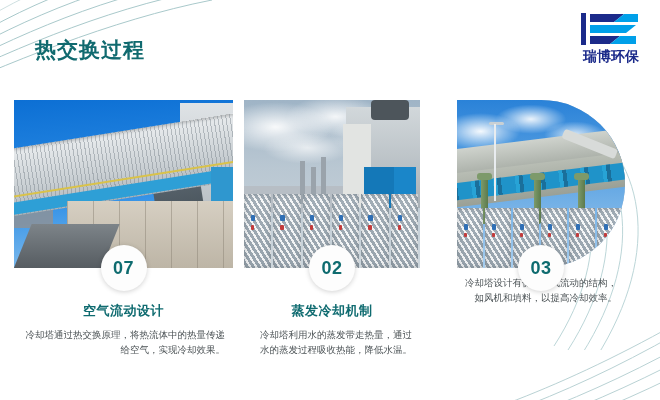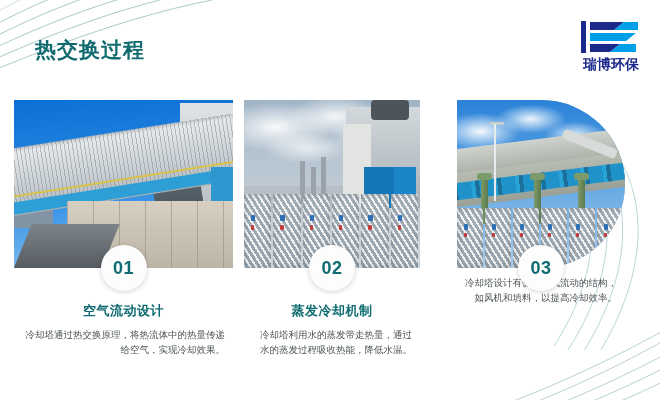--- a/index.html
+++ b/index.html
@@ -16,21 +16,21 @@
   .deco-tl{left:-70px;top:-46px;width:320px;height:140px;}
   .deco-br{right:-40px;bottom:-50px;width:300px;height:150px;}
   .deco-r{right:-60px;top:120px;width:200px;height:230px;}
 
   
   .page-title{
     position:absolute;left:35px;top:36px;
     font-size:21px;font-weight:bold;color:#106a6f;
     letter-spacing:1px;white-space:nowrap;
   }
-  .logo{position:absolute;right:12px;top:20px;width:74px;height:62px;}
+  .logo{position:absolute;right:12px;top:12px;width:74px;height:62px;}
   .logo-mark{width:62px;height:34px;margin:0 auto;position:relative;}
   .logo-text{
     text-align:center;font-size:14px;font-weight:bold;color:#1b2a8a;
     letter-spacing:0px;line-height:16px;margin-top:2px;white-space:nowrap;
   }
 
   
   .cards{position:absolute;left:0;top:100px;width:660px;height:300px;}
   .card{position:absolute;top:0;}
   .card-1{left:14px;width:219px;}
@@ -253,21 +253,21 @@
             <div class="p1-tower-lines"></div>
           </div>
         <div class="layer p1-yellowrail"></div>
         <div class="layer p1-blueband"></div>
         <div class="layer p1-bluepanel"></div>
         <div class="layer p1-wall">
             <div class="p1-wall-seams"></div>
           </div>
         <div class="layer p1-ground"></div>
       </div>
-      <div class="badge">01</div>
+      <div class="badge">07</div>
       <div class="card-head">空气流动设计</div>
       <div class="card-body">冷却塔通过热交换原理，将热流体中的热量传递给空气，实现冷却效果。</div>
     </div>
 
     <div class="card card-2">
       <div class="photo">
         <div class="sky p2-sky"></div>
         <div class="p2-clouds"></div>
         <div class="layer p2-plant"></div>
         <div class="p2-stack" style="left:32%;height:26%;"></div>

